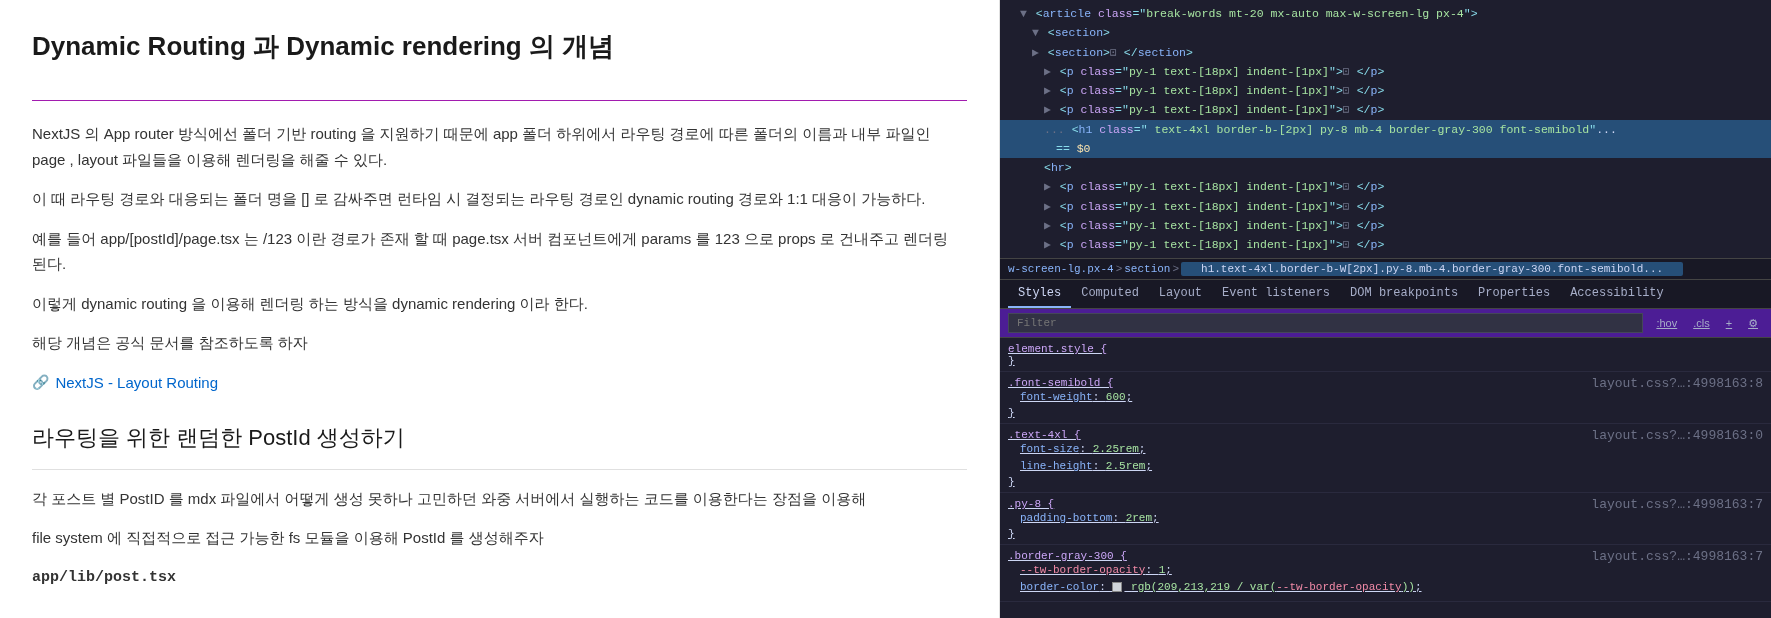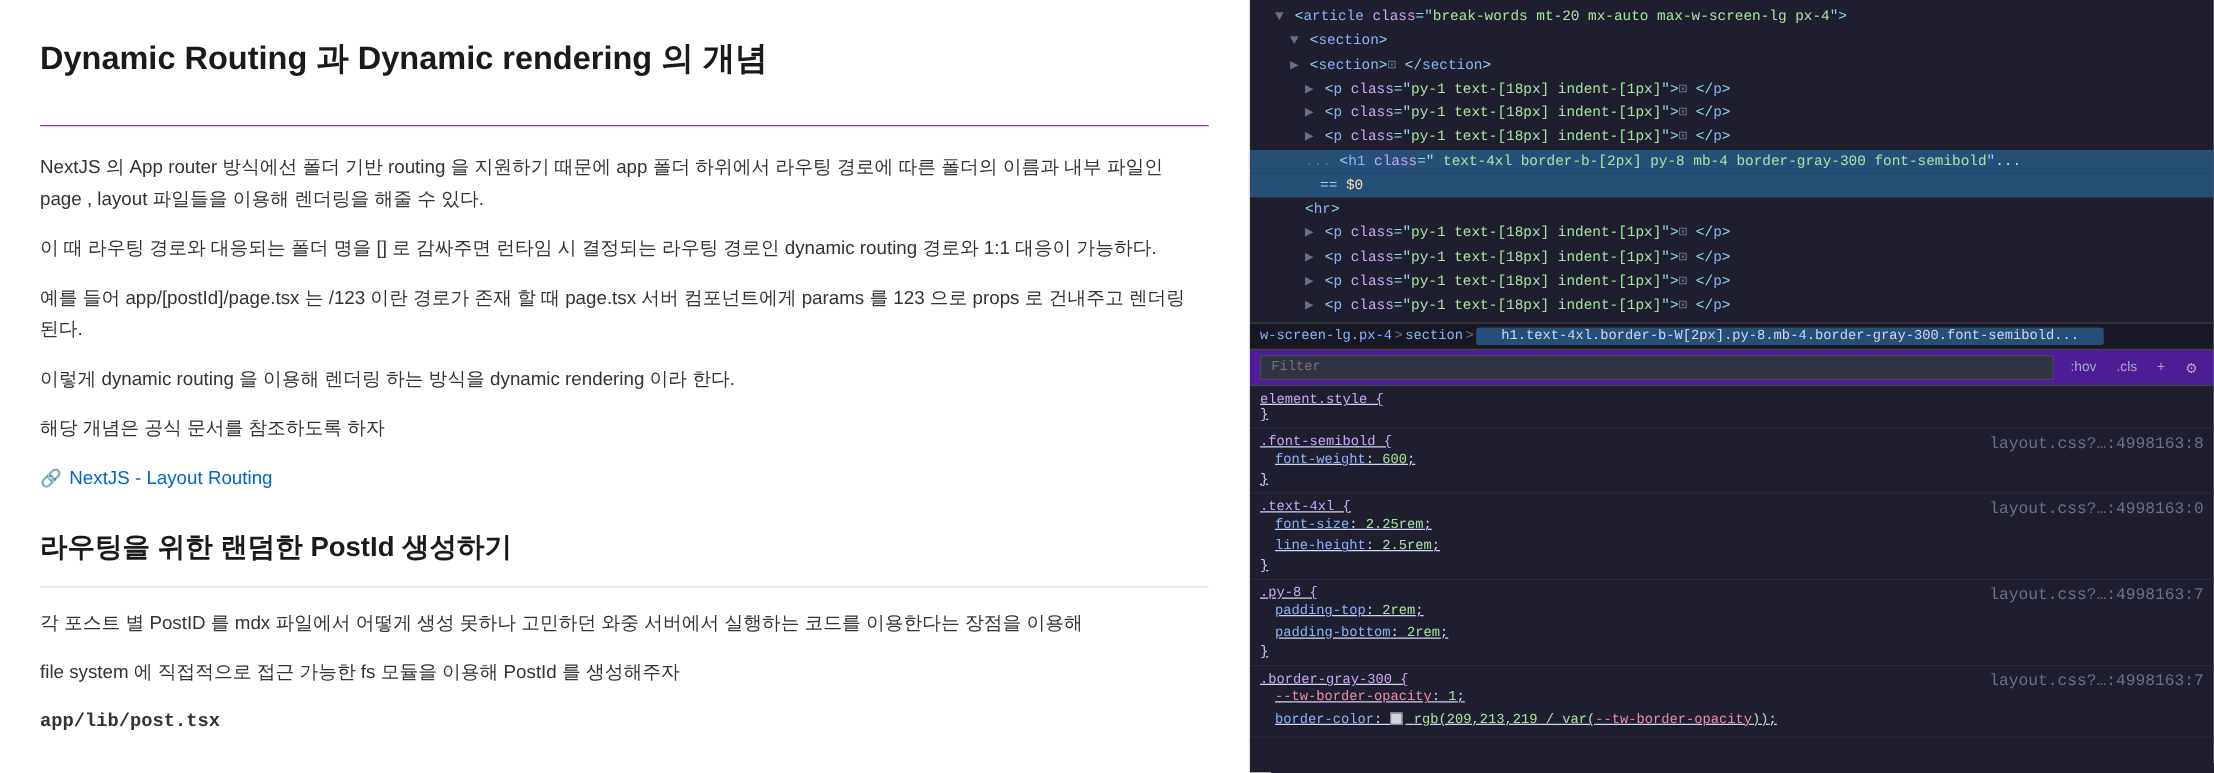--- a/index.html
+++ b/index.html
@@ -21,21 +21,21 @@
       border-bottom: 1px solid #a21caf;
       padding-bottom: 32px;
     }
     .left-panel p {
       font-size: 15px;
       margin-bottom: 14px;
       color: #333;
     }
     .left-panel h2.section-title {
       font-size: 22px;
-      font-weight: 700;
+      font-weight: 400;
       margin-top: 24px;
       margin-bottom: 16px;
       border-bottom: 1px solid #e0e0e0;
       padding-bottom: 12px;
     }
     .link-item {
       display: flex;
       align-items: center;
       gap: 6px;
       color: #0066cc;
@@ -161,20 +161,21 @@
       color: #a6adc8;
       font-size: 11px;
     }
     .filter-btn {
       color: #a6adc8;
       cursor: pointer;
       padding: 2px 4px;
       border: 1px solid transparent;
       background: none;
       font-size: 11px;
+      text-decoration: underline;
     }
 
     
     .styles-panel {
       flex: 1;
       overflow-y: auto;
       padding: 0;
       background: #1e1e2e;
     }
     .style-rule {
@@ -301,20 +302,29 @@
   </div>
 
   <div class="breadcrumb-bar">
     <span class="breadcrumb-item">w-screen-lg.px-4</span>
     <span class="breadcrumb-sep"> &gt; </span>
     <span class="breadcrumb-item">section</span>
     <span class="breadcrumb-sep"> &gt; </span>
     <span class="breadcrumb-active">h1.text-4xl.border-b-W[2px].py-8.mb-4.border-gray-300.font-semibold...</span>
   </div>
 
+  <div class="tabs-bar">
+    <div class="tab-item active">Styles</div>
+    <div class="tab-item">Computed</div>
+    <div class="tab-item">Layout</div>
+    <div class="tab-item">Event listeners</div>
+    <div class="tab-item">DOM breakpoints</div>
+    <div class="tab-item">Properties</div>
+    <div class="tab-item">Accessibility</div>
+  </div>
 
   <div class="filter-bar">
     <input class="filter-input" type="text" placeholder="Filter" style="">
     <div class="filter-controls">
       <button class="filter-btn">:hov</button>
       <button class="filter-btn">.cls</button>
       <button class="filter-btn">+</button>
       <button class="filter-btn">⚙</button>
     </div>
   </div>
@@ -352,23 +362,20 @@
       </div>
       <div class="style-brace">}</div>
     </div>
 
     <div class="style-rule">
       <div>
         <span class="style-selector">.py-8 {</span>
         <span class="style-source">layout.css?…:4998163:7</span>
       </div>
       <div class="style-property">
-        <span class="prop-name">padding-top</span><span class="prop-colon">: </span><span class="prop-value">2rem</span><span class="prop-colon">;</span>
-      </div>
-      <div class="style-property">
         <span class="prop-name">padding-bottom</span><span class="prop-colon">: </span><span class="prop-value">2rem</span><span class="prop-colon">;</span>
       </div>
       <div class="style-brace">}</div>
     </div>
 
     <div class="style-rule">
       <div>
         <span class="style-selector">.border-gray-300 {</span>
         <span class="style-source">layout.css?…:4998163:7</span>
       </div>

